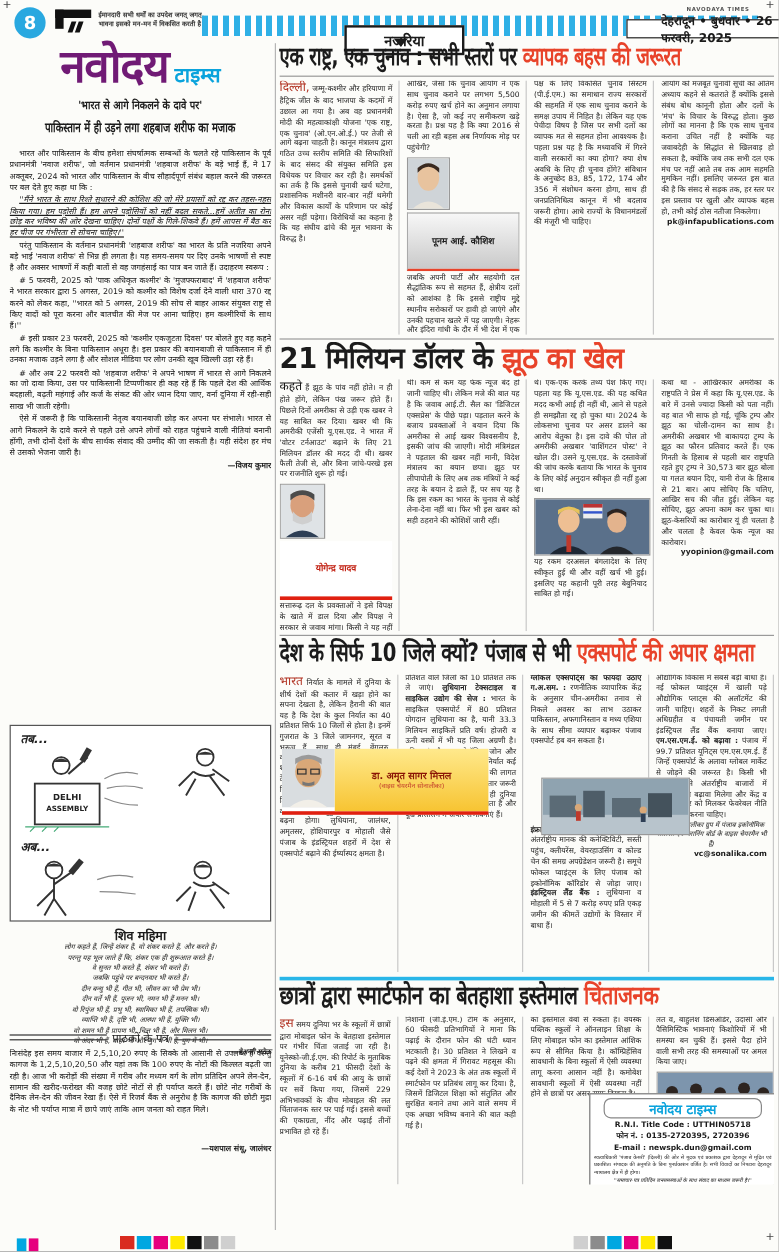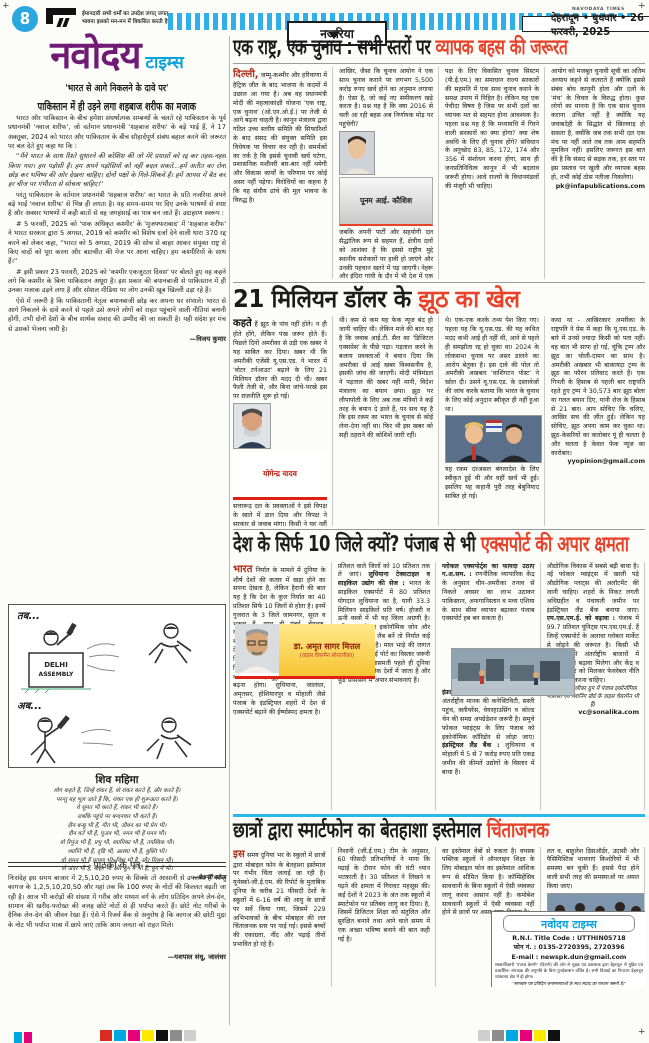--- a/index.html
+++ b/index.html
@@ -1,21 +1,21 @@
 <!DOCTYPE html>
 <html><head>
 <meta charset="utf-8">
 <style>
   html,body{margin:0;padding:0;background:#888;}
   .sheet{position:relative;width:649px;height:1043px;background:#fcfcf9;overflow:hidden;
          font-family:"DejaVu Sans",sans-serif;color:#1b1b1b;}
   .abs{position:absolute;}
   .ib{display:inline-block;}
   .b{font-weight:bold;}
-  .i{font-style:italic;}
+  .i{font-style:italic;text-decoration:underline;}
   .red{color:#e8432a;}
   .jt{text-align:justify;}
   .ct{text-align:center;}
   .rt{text-align:right;}
   
   .regmark{font-size:9px;color:#444;}
   .pagenum{left:12px;top:6px;width:26px;height:26px;border-radius:50%;background:#29a8e0;
            color:#fff;font-size:15px;font-weight:bold;display:flex;align-items:center;justify-content:center;}
   .cornerA{left:46px;top:8px;width:30px;height:7px;background:#111;}
   .cornerB{left:46px;top:8px;width:7px;height:16px;background:#111;}
@@ -51,21 +51,21 @@
   .letbody{font-size:6.6px;line-height:1.42;text-align:justify;margin-top:3px;}
   
   .main{left:233px;top:36px;width:412px;}
   .hl{white-space:nowrap;transform-origin:0 60%;font-weight:bold;letter-spacing:-.4px;line-height:1.1;}
   .hrule{height:1px;background:#9a9a9a;}
   .cyanrule{height:3px;background:#29b6e8;}
   .cols{display:flex;gap:6px;position:relative;overflow:hidden;}
   .col{flex:1;font-size:6.3px;line-height:1.4;text-align:justify;overflow:hidden;
        border-right:1px solid #c9c9c9;padding-right:5px;}
   .col:last-child{border-right:none;padding-right:0;}
-  .lead{font-weight:bold;font-size:10px;color:#b03020;margin-top:17px;}
+  .lead{font-weight:normal;font-size:10px;color:#b03020;margin-top:17px;}
   .leadin{font-weight:bold;}
   .email{font-weight:bold;text-align:right;font-size:6.3px;}
   .subh{text-align:center;font-weight:bold;font-size:8px;margin:2px 0;}
   
   .acard{margin:2px 0;overflow:hidden;}
   .acard .ph{float:left;margin:0 3px 2px 0;border:1px solid #999;}
   .nameband{clear:both;text-align:center;font-weight:bold;font-size:7.5px;
             background:linear-gradient(#f7f7f7,#c9c9c9);border:1px solid #aaa;
             border-bottom:2px solid #e8432a;padding:18px 0;}
   .nameband.redname{color:#c22012;background:#fff;border:none;border-bottom:3px solid #e02010;}
@@ -107,26 +107,27 @@
   <div class="abs datebox">देहरादून • बुधवार • 26 फरवरी, 2025</div>
 
   <div class="abs vline"></div>
 
   <div class="abs leftcol">
     <div class="ct">
       <span class="mast1">नवोदय</span><span class="mast2">टाइम्स</span>
     </div>
     <div class="ct"><span class="ib kick" style="transform:scaleX(.85);transform-origin:center;">'भारत से आगे निकलने के दावे पर'</span></div>
     <div class="ct"><span class="ib edh" style="transform:scaleX(.75);transform-origin:center;">पाकिस्तान में ही उड़ने लगा शहबाज शरीफ का मजाक</span></div>
-    <div class="edbody jt" style="height:476px;overflow:hidden;margin-top:0;">
+    <div class="edbody jt" style="height:476px;overflow:hidden;margin-top:10px;">
       <p>भारत और पाकिस्तान के बीच हमेशा संघर्षात्मक सम्बन्धों के चलते रहे पाकिस्तान के पूर्व प्रधानमंत्री 'नवाज शरीफ', जो वर्तमान प्रधानमंत्री 'शहबाज शरीफ' के बड़े भाई हैं, ने 17 अक्तूबर, 2024 को भारत और पाकिस्तान के बीच सौहार्दपूर्ण संबंध बहाल करने की जरूरत पर बल देते हुए कहा था कि :</p>
       <p class="i">''मैंने भारत के साथ रिश्ते सुधारने की कोशिश की जो मेरे प्रयासों को रद्द कर तहस-नहस किया गया। हम पड़ोसी हैं। हम अपने पड़ोसियों को नहीं बदल सकते...हमें अतीत का रोना छोड़ कर भविष्य की ओर देखना चाहिए। दोनों पक्षों के गिले-शिकवे हैं। हमें आपस में बैठ कर हर चीज पर गंभीरता से सोचना चाहिए।''</p>
       <p>परंतु पाकिस्तान के वर्तमान प्रधानमंत्री 'शहबाज शरीफ' का भारत के प्रति नजरिया अपने बड़े भाई 'नवाज शरीफ' से भिन्न ही लगता है। यह समय-समय पर दिए उनके भाषणों से स्पष्ट है और अक्सर भाषणों में कही बातों से वह जगहंसाई का पात्र बन जाते हैं। उदाहरण स्वरूप :</p>
       <p># 5 फरवरी, 2025 को 'पाक अधिकृत कश्मीर' के 'मुजफ्फराबाद' में 'शहबाज शरीफ' ने भारत सरकार द्वारा 5 अगस्त, 2019 को कश्मीर को विशेष दर्जा देने वाली धारा 370 रद्द करने को लेकर कहा, ''भारत को 5 अगस्त, 2019 की सोच से बाहर आकर संयुक्त राष्ट्र से किए वादों को पूरा करना और बातचीत की मेज पर आना चाहिए। हम कश्मीरियों के साथ हैं।''</p>
       <p># इसी प्रकार 23 फरवरी, 2025 को 'कश्मीर एकजुटता दिवस' पर बोलते हुए वह कहने लगे कि कश्मीर के बिना पाकिस्तान अधूरा है। इस प्रकार की बयानबाजी से पाकिस्तान में ही उनका मजाक उड़ने लगा है और सोशल मीडिया पर लोग उनकी खूब खिल्ली उड़ा रहे हैं।</p>
+      <p># और अब 22 फरवरी को 'शहबाज शरीफ' ने अपने भाषण में भारत से आगे निकलने का जो दावा किया, उस पर पाकिस्तानी टिप्पणीकार ही कह रहे हैं कि पहले देश की आर्थिक बदहाली, बढ़ती महंगाई और कर्ज के संकट की ओर ध्यान दिया जाए, वर्ना दुनिया में रही-सही साख भी जाती रहेगी।</p>
       <p>ऐसे में जरूरी है कि पाकिस्तानी नेतृत्व बयानबाजी छोड़ कर अपना घर संभाले। भारत से आगे निकलने के दावे करने से पहले उसे अपने लोगों को राहत पहुंचाने वाली नीतियां बनानी होंगी, तभी दोनों देशों के बीच सार्थक संवाद की उम्मीद की जा सकती है। यही संदेश हर मंच से उसको भेजना जारी है।</p>
       <div class="rt b">—विजय कुमार</div>
     </div>
   </div>
 
   <div class="abs cartoon">
     <svg width="213" height="159" viewBox="0 0 213 159">
       <text x="6" y="14" font-size="10" font-weight="bold" font-style="italic" fill="#222">तब...</text>
 
       <rect x="18" y="48" width="54" height="34" fill="#fff" stroke="#333" stroke-width="1.5"></rect>
@@ -285,21 +286,21 @@
           <span class="leadin">इंफ्रास्ट्रक्चर फर्स्ट लॉजिस्टिक्स :</span><span> अंतर्राष्ट्रीय मानक की कनेक्टिविटी, सस्ती पहुंच, क्लीयरेंस, वेयरहाउसिंग व कोल्ड चेन की समग्र अपग्रेडेशन जरूरी है। समूचे फोकल प्वाइंट्स के लिए पंजाब को इकोनॉमिक कॉरिडोर से जोड़ा जाए।</span>
           <span class="leadin">इंडस्ट्रियल लैंड बैंक :</span><span> लुधियाना व मोहाली में 5 से 7 करोड़ रुपए प्रति एकड़ जमीन की कीमतें उद्योगों के विस्तार में बाधा हैं।</span>
         </div>
         <div class="col">
           <span>औद्योगिक विकास में सबसे बड़ी बाधा है। नई फोकल प्वाइंट्स में खाली पड़े औद्योगिक प्लाट्स की अलॉटमेंट की जानी चाहिए। शहरों के निकट लगती अधिग्रहीत व पंचायती जमीन पर इंडस्ट्रियल लैंड बैंक बनाया जाए।</span>
           <span class="leadin">एम.एस.एम.ई. को बढ़ावा :</span><span> पंजाब में 99.7 प्रतिशत यूनिट्स एम.एस.एम.ई. हैं जिन्हें एक्सपोर्ट के अलावा ग्लोबल मार्केट से जोड़ने की जरूरत है। किसी भी प्रोत्साहन से अंतर्राष्ट्रीय बाजारों में नौजवानों को बढ़ावा मिलेगा और केंद्र व राज्य सरकार को मिलकर फेवरेबल नीति का समन्वय करना चाहिए।</span>
           <div class="credit ct">(लेखक सोनालीका ग्रुप में पंजाब इकोनॉमिक पॉलिसी एवं प्लानिंग बोर्ड के वाइस चेयरमैन भी हैं)</div>
           <div class="email">vc@sonalika.com</div>
         </div>
 
-        <div class="abs acard3" style="left:2px;top:62px;width:140px;height:52px;">
+        <div class="abs acard3" style="left:2px;top:62px;width:172px;height:52px;">
           <svg width="44" height="49">
             <rect width="44" height="49" fill="#d9dde0"></rect>
             <ellipse cx="22" cy="19" rx="11" ry="13" fill="#d9a878"></ellipse>
             <path d="M11 13 q11 -9 22 0 l0 -5 q-11 -6 -22 0 z" fill="#9a9a9a"></path>
             <rect x="13" y="17" width="7" height="4" fill="none" stroke="#333"></rect>
             <rect x="24" y="17" width="7" height="4" fill="none" stroke="#333"></rect>
             <path d="M17 27 q5 3 10 0 l0 3 q-5 2 -10 0 z" fill="#777"></path>
             <path d="M6 49 q16 -13 32 0 z" fill="#f2efe8"></path>
           </svg>
           <div class="nm">

